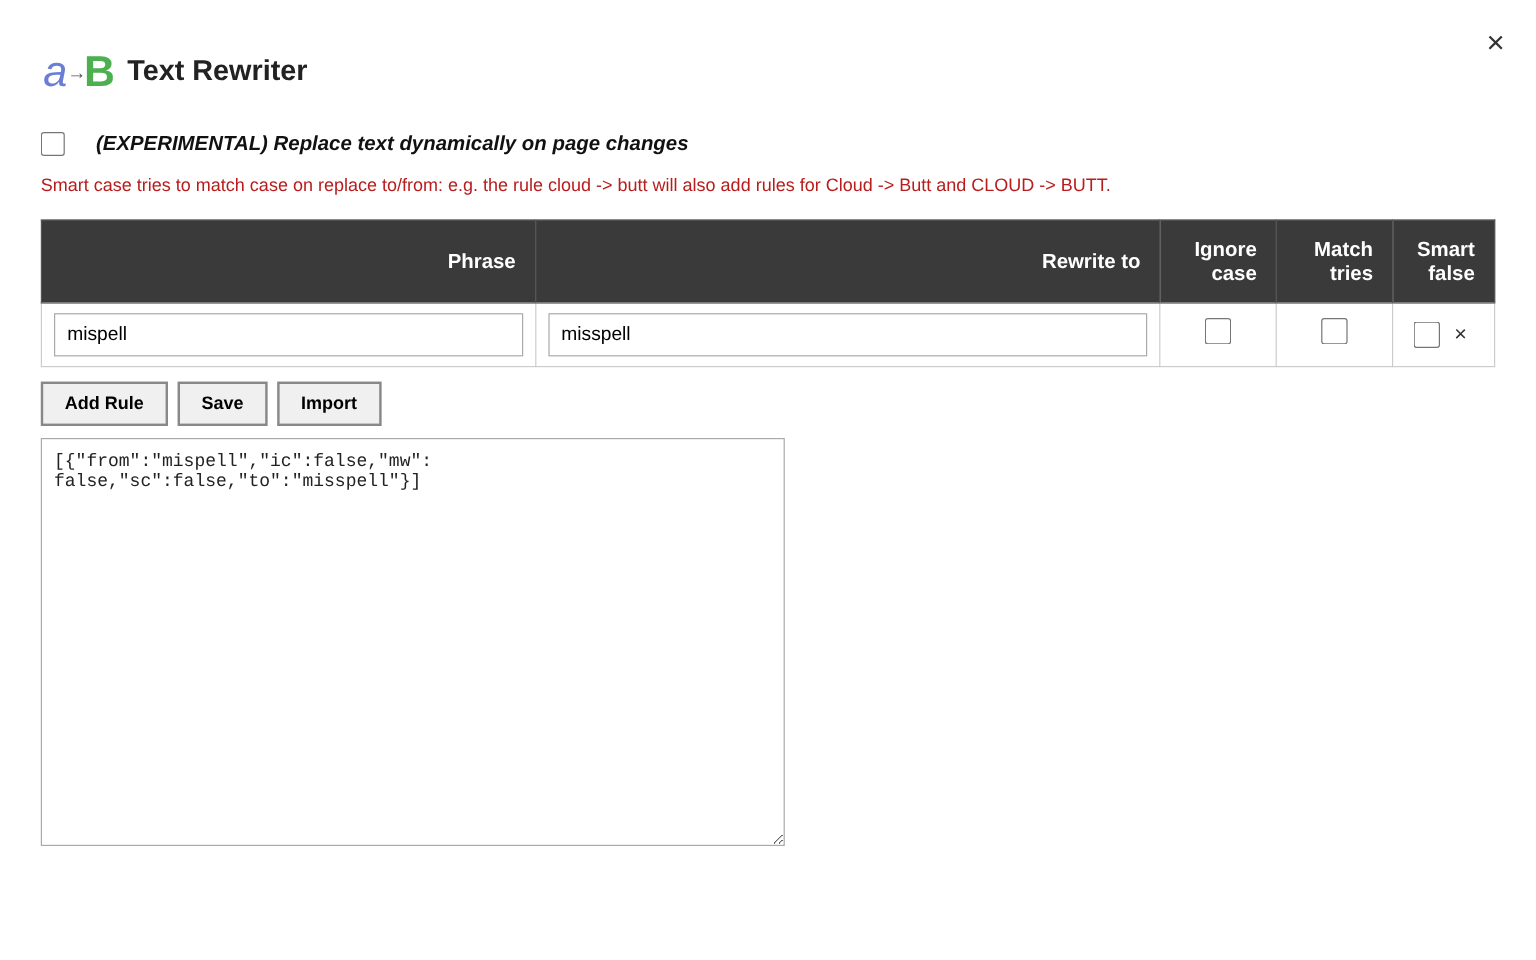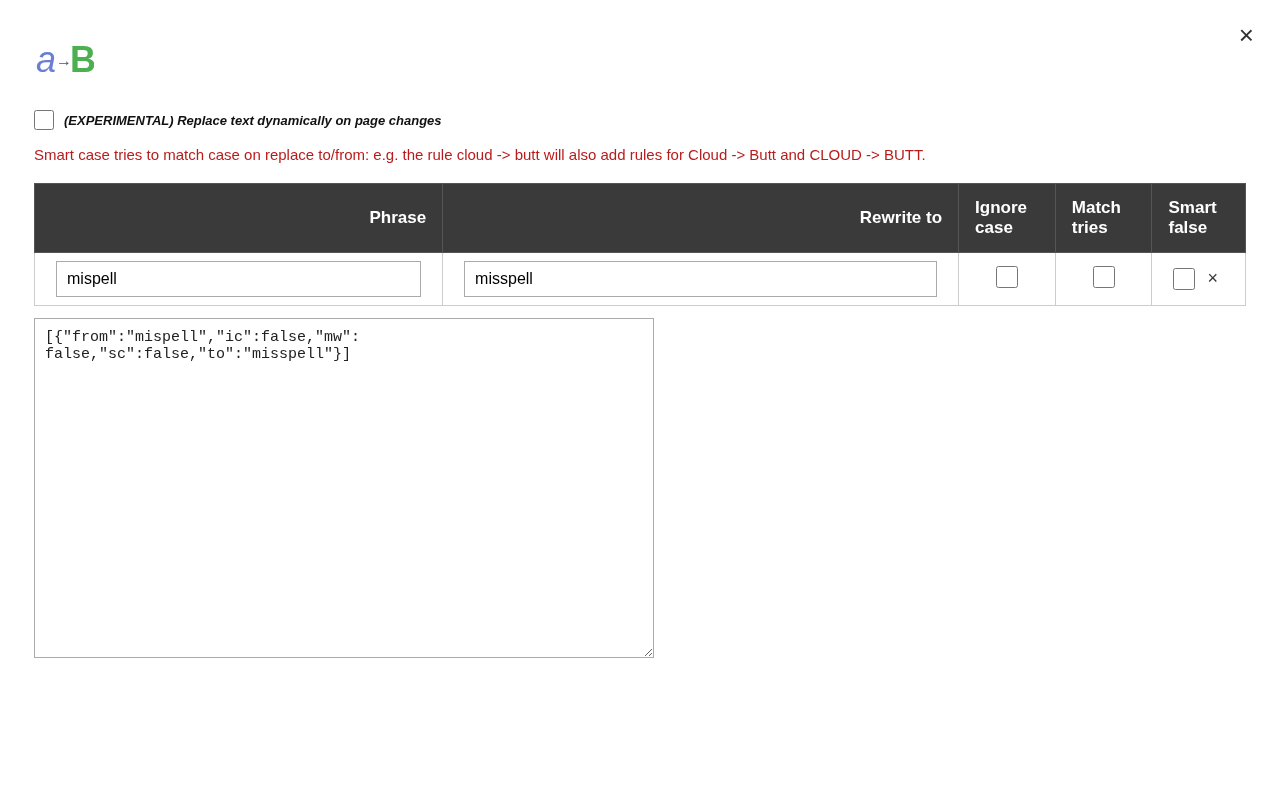--- a/index.html
+++ b/index.html
@@ -62,24 +62,25 @@
       margin-bottom: 14px;
     }
 
     .experimental-checkbox {
       width: 20px;
       height: 20px;
       cursor: pointer;
     }
 
     .experimental-label {
-      font-size: 13px;
+      font-size: 17px;
       font-style: italic;
       font-weight: bold;
       color: #111;
+      margin-left: 16px;
     }
 
     .description {
       font-size: 15px;
       color: #b91c1c;
       margin-bottom: 16px;
       line-height: 1.5;
     }
 
     .rules-table {
@@ -92,25 +93,25 @@
       background: #3a3a3a;
       color: #ffffff;
       font-size: 17px;
       font-weight: bold;
       padding: 14px 16px;
       text-align: right;
       border: 1px solid #555;
     }
 
     .rules-table th.center {
-      text-align: left;
+      text-align: right;
     }
 
     .rules-table td {
-      padding: 8px 21px;
+      padding: 8px 10px;
       border: 1px solid #ccc;
       vertical-align: middle;
     }
 
     .rules-table td.center {
       text-align: center;
     }
 
     .phrase-col { width: 34%; }
     .rewrite-col { width: 43%; margin-left: 24px; }
@@ -199,20 +200,21 @@
   
   <div class="header">
     <svg class="logo-icon" viewBox="0 0 60 60" xmlns="http://www.w3.org/2000/svg">
 
       <text x="2" y="42" font-size="36" font-family="Arial" fill="#6a7fd4" font-style="italic">a</text>
 
       <text x="22" y="36" font-size="16" font-family="Arial" fill="#555">→</text>
 
       <text x="36" y="42" font-size="36" font-family="Arial" fill="#4caf50" font-weight="bold">B</text>
     </svg>
+    <span class="title">Text Rewriter</span>
   </div>
 
   
   <div class="experimental-row">
     <input type="checkbox" class="experimental-checkbox" style="">
     <label class="experimental-label">(EXPERIMENTAL) Replace text dynamically on page changes</label>
   </div>
 
   
   <p class="description">Smart case tries to match case on replace to/from: e.g. the rule cloud -&gt; butt will also add rules for Cloud -&gt; Butt and CLOUD -&gt; BUTT.</p>
@@ -253,20 +255,25 @@
         <div class="smart-cell">
           <input type="checkbox" class="rule-checkbox" style="">
           <button class="delete-btn">×</button>
         </div>
       </td>
     </tr>
       </tbody>
   </table>
 
   
+  <div class="action-buttons">
+    <button class="action-btn">Add Rule</button>
+    <button class="action-btn">Save</button>
+    <button class="action-btn">Import</button>
+  </div>
 
   
 
   
   <textarea class="json-textarea" style="">[{"from":"mispell","ic":false,"mw":
 false,"sc":false,"to":"misspell"}]</textarea>
 
 </div>
 
 </body></html>

